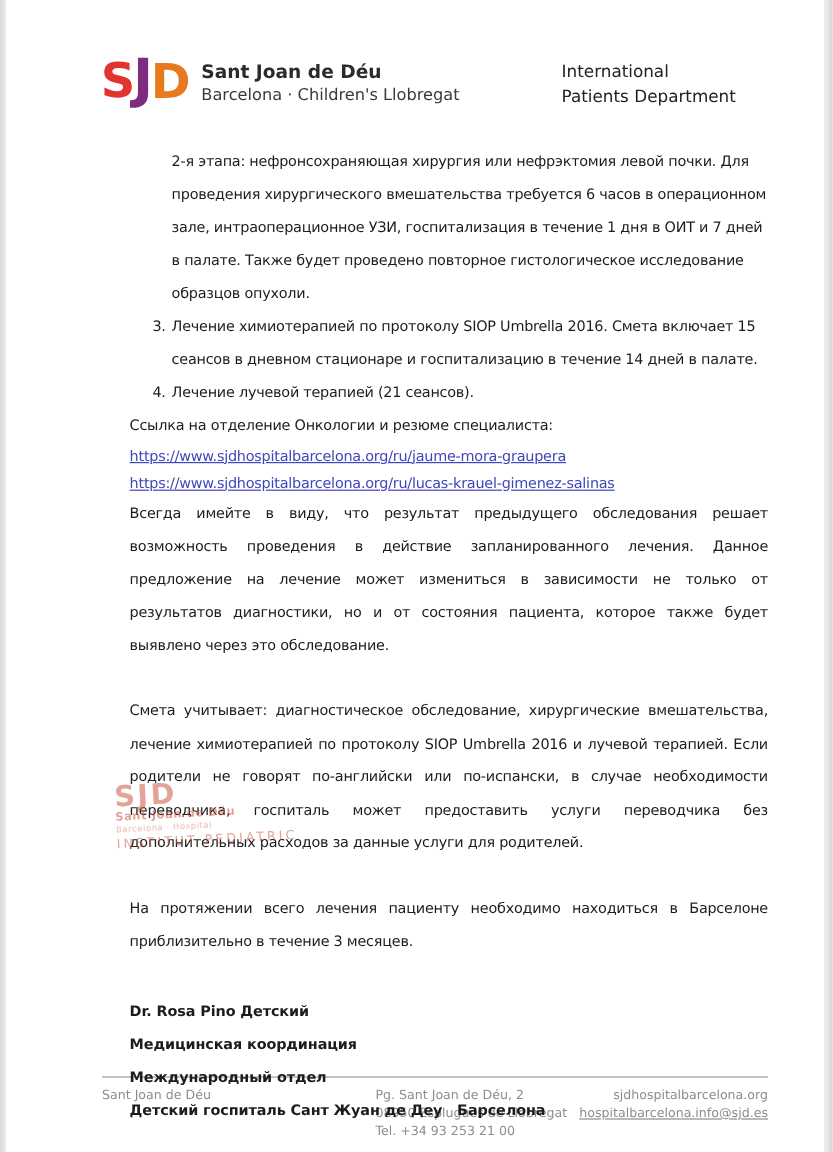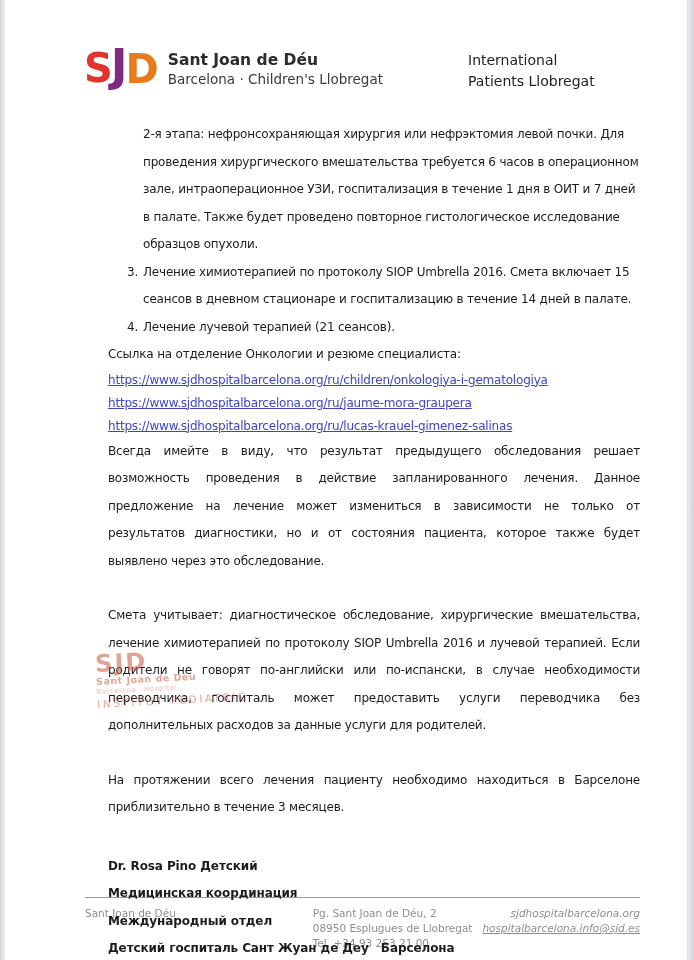--- a/index.html
+++ b/index.html
@@ -55,21 +55,21 @@
   .signature .sig-inner { position:relative; z-index:1; }
 
   
   .footer {
     position:absolute; left:85px; right:54px; top:897px;
     border-top:1.5px solid #9a9a9e; padding-top:8px;
     display:flex; font-size:10.5px; line-height:15px; color:#8d8d90; letter-spacing:0;
   }
   .footer .fcol-left   { width:275px; }
   .footer .fcol-center { width:205px; }
-  .footer .fcol-right  { flex:1; text-align:right;font-style:italic; }
+  .footer .fcol-right  { flex:1; text-align:right; }
   .f-line { margin:0; }
   .f-link { color:#8d8d90; text-decoration:underline; display:inline-block; }
 </style>
 </head>
 <body>
 
 <div class="page">
   <div class="edge-left"></div>
   <div class="edge-right"></div>
 
@@ -80,41 +80,40 @@
         <span class="j">J</span>
         <span class="d">D</span>
       </div>
       <div class="logo-text">
         <div class="logo-name">Sant Joan de Déu</div>
         <div class="logo-sub">Barcelona · Children's Llobregat</div>
       </div>
     </div>
     <div class="dept">
       <div>International</div>
-      <div>Patients Llobregat</div>
+      <div>Patients Department</div>
     </div>
   </div>
 
   <div class="content">
     <p class="cont-para">2-я этапа: нефронсохраняющая хирургия или нефрэктомия левой почки. Для проведения хирургического вмешательства требуется 6 часов в операционном зале, интраоперационное УЗИ, госпитализация в течение 1 дня в ОИТ и 7 дней в палате. Также будет проведено повторное гистологическое исследование образцов опухоли.</p>
 
     <div class="olist">
       <div class="olist-item">
         <span class="num">3.</span>
         <span class="itxt">Лечение химиотерапией по протоколу SIOP Umbrella 2016. Смета включает 15 сеансов в дневном стационаре и госпитализацию в течение 14 дней в палате.</span>
       </div>
       <div class="olist-item">
         <span class="num">4.</span>
         <span class="itxt">Лечение лучевой терапией (21 сеансов).</span>
       </div>
     </div>
 
     <p class="links-intro">Ссылка на отделение Онкологии и резюме специалиста:</p>
 
-    <a href="#" class="doc-link">https://www.sjdhospitalbarcelona.org/ru/children/onkologiya-i-gematologiya</a>
     <a href="#" class="doc-link">https://www.sjdhospitalbarcelona.org/ru/jaume-mora-graupera</a>
     <a href="#" class="doc-link">https://www.sjdhospitalbarcelona.org/ru/lucas-krauel-gimenez-salinas</a>
 
     <p class="para">Всегда имейте в виду, что результат предыдущего обследования решает возможность проведения в действие запланированного лечения. Данное предложение на лечение может измениться в зависимости не только от результатов диагностики, но и от состояния пациента, которое также будет выявлено через это обследование.</p>
     <p class="para">Смета учитывает: диагностическое обследование, хирургические вмешательства, лечение химиотерапией по протоколу SIOP Umbrella 2016 и лучевой терапией. Если родители не говорят по-английски или по-испански, в случае необходимости переводчика, госпиталь может предоставить услуги переводчика без дополнительных расходов за данные услуги для родителей.</p>
     <p class="para">На протяжении всего лечения пациенту необходимо находиться в Барселоне приблизительно в течение 3 месяцев.</p>
   </div>
 
   <div class="signature">
     <div class="sig-inner">

